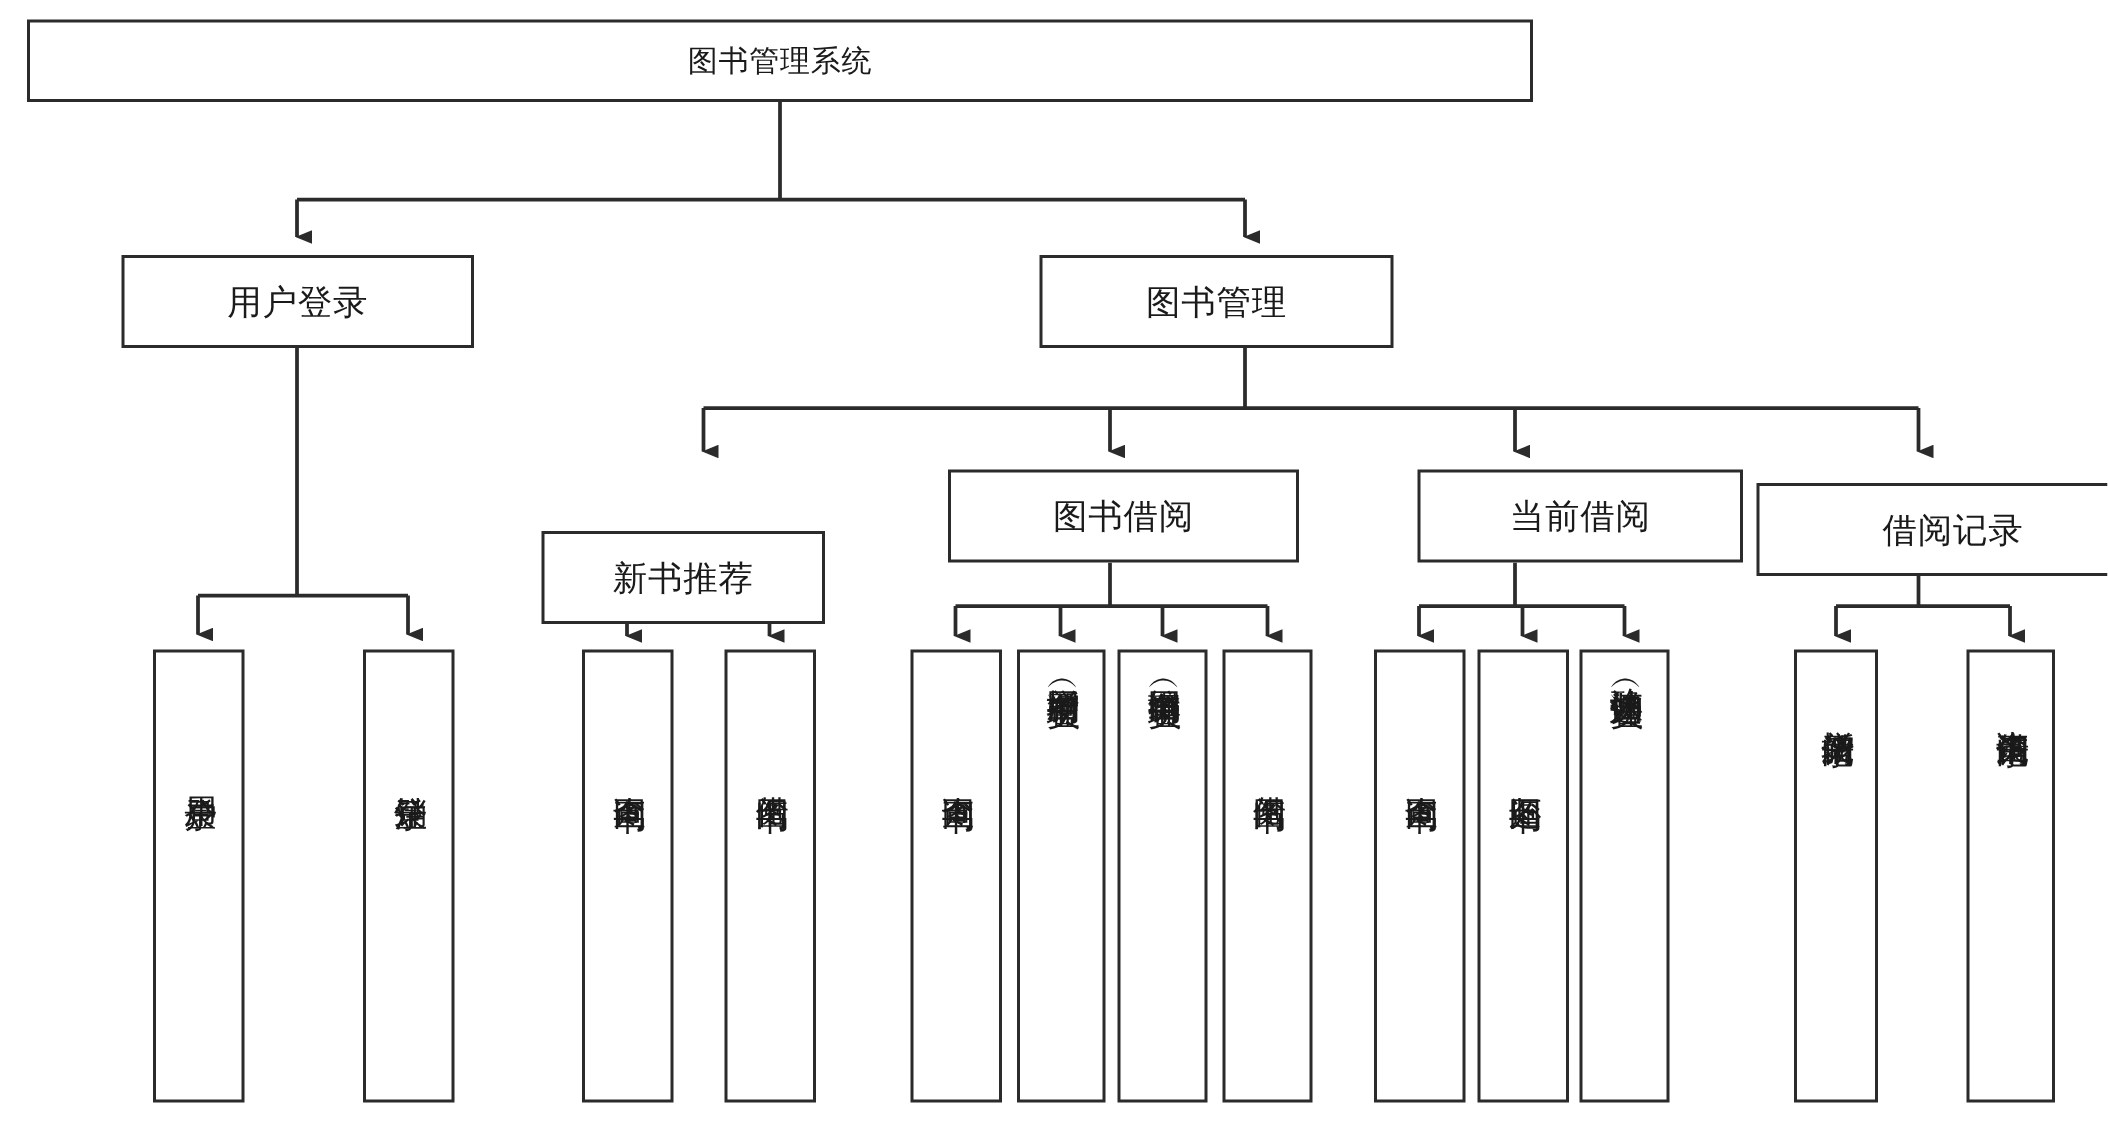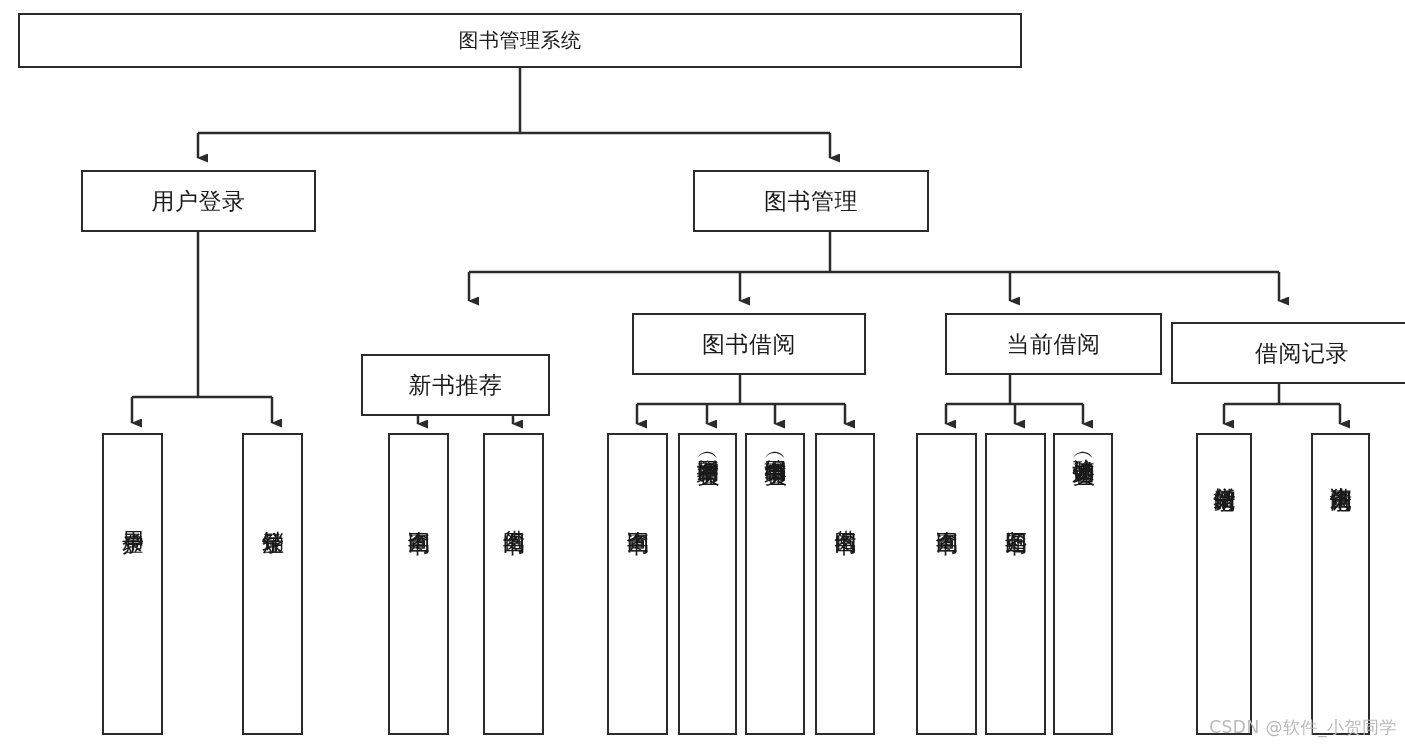--- a/index.html
+++ b/index.html
@@ -185,15 +185,14 @@
     <span class="vtext">确认归还（管理员）</span>
   </div>
 
   <div class="node node-v" style="left:1196px; top:433px; width:56px; height:302px;">
     <span class="vtext" style="margin-top:28px;">新增借阅记录</span>
   </div>
   <div class="node node-v" style="left:1311px; top:433px; width:59px; height:302px;">
     <span class="vtext" style="margin-top:28px;">查询借阅记录</span>
   </div>
 
-  <div class="watermark">CSDN @软件_小贺同学</div>
 
 </div>
 
 </body></html>

